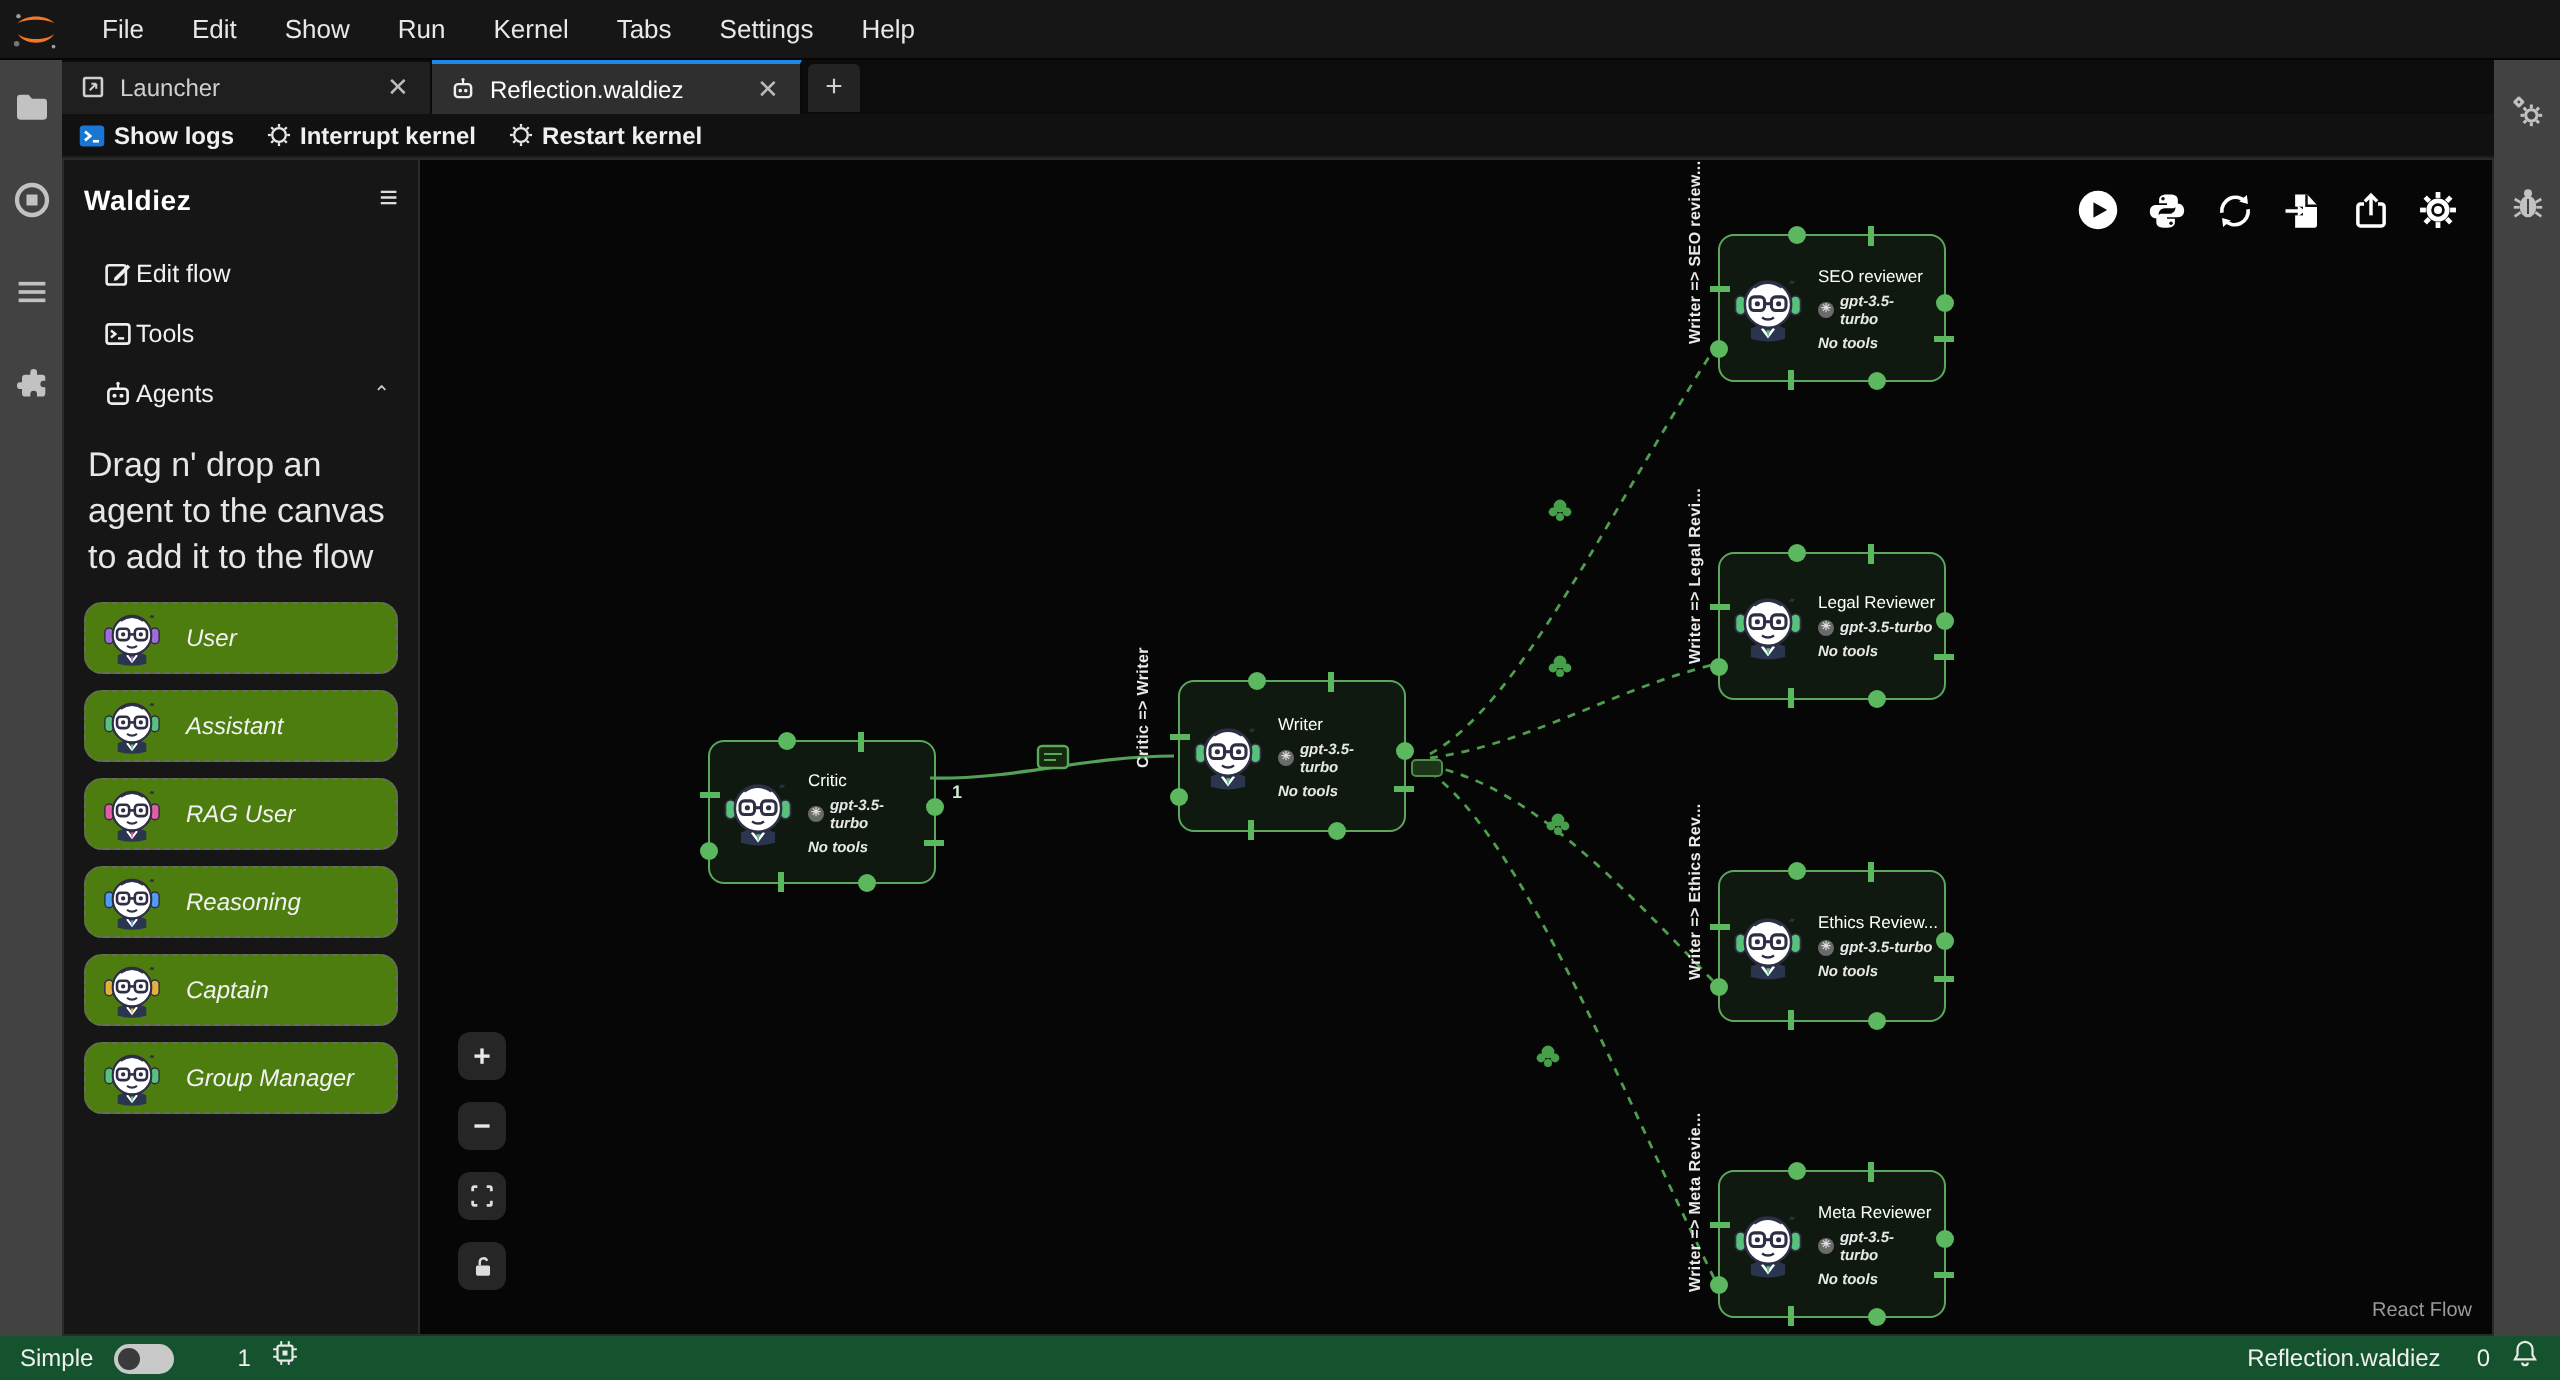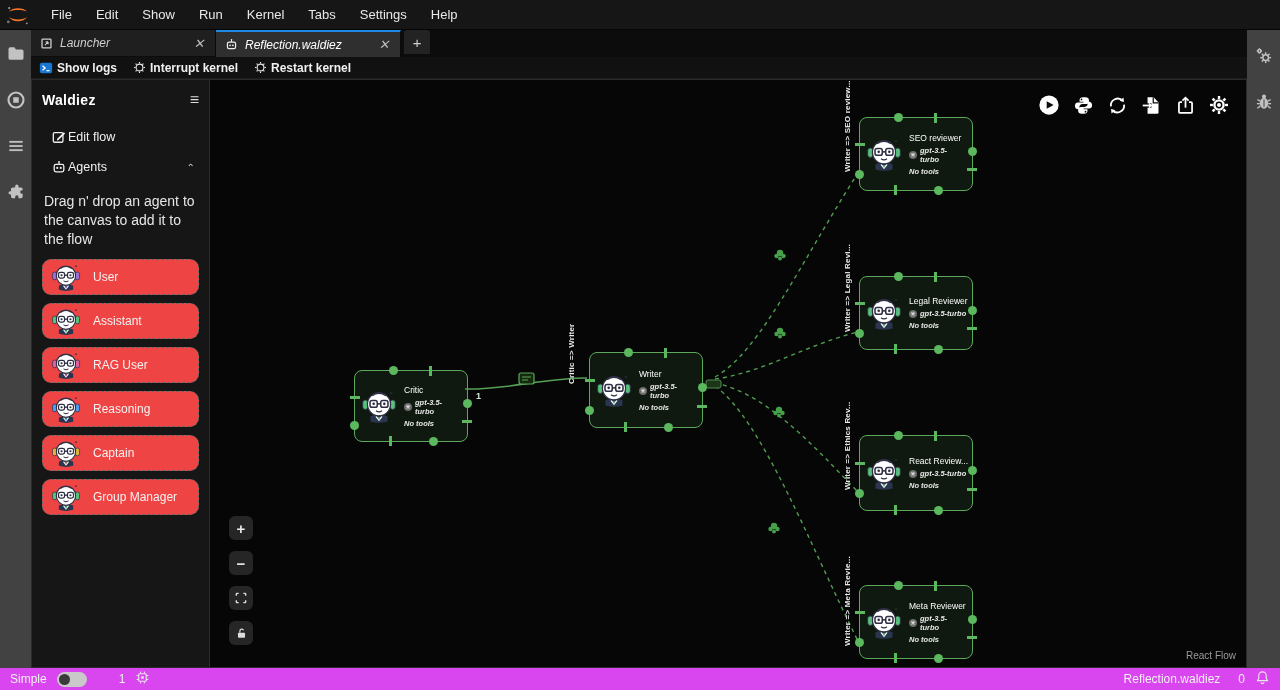--- a/index.html
+++ b/index.html
@@ -15,21 +15,21 @@
 
   
   .activity-left { position:absolute; left:0; top:30px; bottom:22px; width:31px; background:#424242;
     display:flex; flex-direction:column; align-items:center; padding-top:14px; gap:26px; z-index:20; }
   .activity-right { position:absolute; right:0; top:30px; bottom:22px; width:33px; background:#424242;
     display:flex; flex-direction:column; align-items:center; padding-top:16px; gap:26px; z-index:20; }
   .act-icon { width:20px; height:20px; opacity:.95; }
 
   
   .tabbar { position:absolute; left:31px; right:33px; top:30px; height:27px; background:#0c0c0c;
-    display:flex; align-items:flex-start; z-index:25;font-style:italic; }
+    display:flex; align-items:center; z-index:25; }
   .tab { height:26px; display:flex; align-items:center; gap:7px; padding:0 9px; font-size:12px;
     color:#cfcfcf; background:#1f1f1f; border-right:1px solid #0a0a0a; min-width:185px; }
   .tab.active { background:#2f2f2f; color:#fff; border-top:2px solid #1e88e5; height:27px; }
   .tab .close { margin-left:auto; color:#bbb; font-size:13px; width:14px; text-align:center; }
   .tab-add { width:26px; height:24px; margin-left:3px; background:#232323; color:#cfcfcf;
     display:flex; align-items:center; justify-content:center; font-size:15px; border-radius:3px 3px 0 0; }
 
   
   .nbtoolbar { position:absolute; left:31px; right:33px; top:57px; height:22px; background:#111;
     display:flex; align-items:center; gap:16px; padding-left:8px; border-bottom:1px solid #1e1e1e; z-index:25; }
@@ -42,23 +42,23 @@
   .sidebar { width:178px; background:#161616; border-right:1px solid #2a2a2a; padding:12px 10px;
     display:flex; flex-direction:column; }
   .sb-head { display:flex; align-items:center; justify-content:space-between; margin-bottom:14px; }
   .sb-title { color:#fff; font-size:14px; font-weight:700; letter-spacing:.3px; }
   .burger { color:#ddd; font-size:16px; line-height:12px; }
   .sb-item { display:flex; align-items:center; gap:2px; color:#f0f0f0; font-size:12.5px;
     padding:8px 4px 8px 10px; }
   .sb-item .mini-ico { width:14px; height:14px; display:flex; align-items:center; justify-content:center;
     color:#eee; font-size:11px; }
   .sb-item .chev { margin-left:auto; color:#ccc; font-size:10px; }
-  .sb-hint { color:#e6e6e6; font-size:14px; line-height:1.35; margin:10px 0 10px 2px; }
+  .sb-hint { color:#e6e6e6; font-size:17px; line-height:1.35; margin:10px 0 10px 2px; }
   .agent-card { display:flex; align-items:center; gap:12px; border:1px dashed #6a6a6a; border-radius:9px;
-    padding:3px 8px; margin-bottom:8px; height:36px; background:#ef4444; }
+    padding:3px 8px; margin-bottom:8px; height:36px; background:#4d7c0f;font-style:italic; }
   .agent-label { color:#f2f2f2; font-size:12px; }
   .avatar { display:inline-block; flex:0 0 auto; }
   .avatar.sm { width:30px; height:30px; }
 
   
   .canvas { position:relative; flex:1; background:#060606; overflow:hidden; }
   .edges-svg { position:absolute; left:0; top:0; width:100%; height:100%; }
 
   .node { position:absolute; background:rgba(74,140,74,0.14); border:1.5px solid #5ba85c; border-radius:8px;
     display:flex; align-items:center; gap:7px; padding:6px 6px; }
@@ -81,21 +81,21 @@
   .rf-controls { position:absolute; left:19px; top:436px; display:flex; flex-direction:column; gap:11px; }
   .rf-btn { width:24px; height:24px; background:#262626; border-radius:6px; color:#e8e8e8;
     display:flex; align-items:center; justify-content:center; font-size:15px; font-weight:700; }
   .rf-attribution { position:absolute; right:10px; bottom:6px; color:#9a9a9a; font-size:10px; }
 
   
   .canvas-actions { position:absolute; right:16px; top:14px; display:flex; align-items:center; gap:12px; }
   .ca-btn { width:22px; height:22px; display:flex; align-items:center; justify-content:center; }
 
   
-  .statusbar { position:absolute; left:0; right:0; bottom:0; height:22px; background:#d946ef;
+  .statusbar { position:absolute; left:0; right:0; bottom:0; height:22px; background:#14532d;
     display:flex; align-items:center; padding:0 10px; z-index:30; }
   .sb-left, .sb-right { display:flex; align-items:center; gap:10px; }
   .sb-right { margin-left:auto; }
   .statusbar .txt { color:#f0f0f0; font-size:12px; }
   .toggle { width:30px; height:15px; border-radius:8px; background:#c9c9c9; position:relative; }
   .toggle .knob { position:absolute; left:2px; top:2px; width:11px; height:11px; border-radius:50%; background:#3a3a3a; }
 </style>
 </head>
 <body>
 
@@ -265,20 +265,30 @@
         <span class="mini-ico">
           <svg viewBox="0 0 16 16" width="14" height="14">
               <rect x="1.5" y="3" width="11" height="11" rx="1.5" fill="none" stroke="#eee" stroke-width="1.5"></rect>
               <path d="M6 10 L13.5 2.5 L15 4 L7.5 11.5 L5.6 11.9 Z" fill="#eee"></path>
             </svg>
         </span>
         <span>Edit flow</span>
       </div>
 
 
+      <div class="sb-item">
+        <span class="mini-ico">
+          <svg viewBox="0 0 16 16" width="14" height="14">
+              <rect x="1.5" y="2.5" width="13" height="11" rx="1.5" fill="none" stroke="#eee" stroke-width="1.5"></rect>
+              <path d="M4 6 L6.5 8 L4 10" stroke="#eee" stroke-width="1.4" fill="none"></path>
+              <line x1="8" y1="10.5" x2="11.5" y2="10.5" stroke="#eee" stroke-width="1.4"></line>
+            </svg>
+        </span>
+        <span>Tools</span>
+      </div>
 
       <div class="sb-item">
         <span class="mini-ico">
           <svg viewBox="0 0 16 16" width="14" height="14">
               <rect x="2.5" y="5" width="11" height="8.5" rx="2" fill="none" stroke="#eee" stroke-width="1.5"></rect>
               <circle cx="6" cy="9" r="1.2" fill="#eee"></circle>
               <circle cx="10" cy="9" r="1.2" fill="#eee"></circle>
               <line x1="8" y1="5" x2="8" y2="2.3" stroke="#eee" stroke-width="1.3"></line>
               <circle cx="8" cy="2" r="1" fill="#eee"></circle>
             </svg>
@@ -486,21 +496,21 @@
       <div class="handle h-circle" style="left: 30%; top: -5px;"></div>
           <div class="handle" style="width: 3px; height: 10px; left: 66%; top: -5px;"></div>
           <div class="handle h-circle" style="top: 40%; right: -5px;"></div>
           <div class="handle" style="width: 10px; height: 3px; top: 70%; right: -5px;"></div>
           <div class="handle" style="width: 3px; height: 10px; left: 30%; bottom: -5px;"></div>
           <div class="handle h-circle" style="left: 66%; bottom: -5px;"></div>
           <div class="handle" style="width: 10px; height: 3px; top: 35%; left: -5px;"></div>
           <div class="handle h-circle" style="top: 72%; left: -5px;"></div>
         </div>
 
-      <div class="node" style="left:379px; top:272px; width:114px; height:76px;">
+      <div class="node" style="left:379px; top:260px; width:114px; height:76px;">
         <span class="avatar"><svg viewBox="0 0 40 42" width="100%" height="100%">
     <rect x="1" y="14" width="6" height="11" rx="3" fill="#58c27d" stroke="#2e2e44" stroke-width="1"></rect>
     <rect x="33" y="14" width="6" height="11" rx="3" fill="#58c27d" stroke="#2e2e44" stroke-width="1"></rect>
     <path d="M10 33 q10 -5 20 0 l0 6 q-10 3 -20 0 z" fill="#2b3550"></path>
     <path d="M16.5 33 L20 37.5 L23.5 33" stroke="#fff" stroke-width="1.5" fill="none"></path>
     <path d="M19 34 h2.2 l-1.1 4.4 z" fill="#58c27d"></path>
     <circle cx="20" cy="19" r="13.5" fill="#fff" stroke="#2e2e44" stroke-width="1.5"></circle>
     <path d="M12 9 Q20 3.5 28 9" fill="none" stroke="#2e2e44" stroke-width="1.6"></path>
     <rect x="9.5" y="14.5" width="8.5" height="8" rx="2.5" fill="#fff" stroke="#2e2e44" stroke-width="1.8"></rect>
     <rect x="22" y="14.5" width="8.5" height="8" rx="2.5" fill="#fff" stroke="#2e2e44" stroke-width="1.8"></rect>
@@ -609,21 +619,21 @@
     <path d="M12 9 Q20 3.5 28 9" fill="none" stroke="#2e2e44" stroke-width="1.6"></path>
     <rect x="9.5" y="14.5" width="8.5" height="8" rx="2.5" fill="#fff" stroke="#2e2e44" stroke-width="1.8"></rect>
     <rect x="22" y="14.5" width="8.5" height="8" rx="2.5" fill="#fff" stroke="#2e2e44" stroke-width="1.8"></rect>
     <line x1="18" y1="18.5" x2="22" y2="18.5" stroke="#2e2e44" stroke-width="1.8"></line>
     <circle cx="13.8" cy="18.5" r="1.5" fill="#2e2e44"></circle>
     <circle cx="26.2" cy="18.5" r="1.5" fill="#2e2e44"></circle>
     <path d="M16.5 26.5 Q20 29 23.5 26.5" stroke="#2e2e44" stroke-width="1.4" fill="none"></path>
     <path d="M33.5 5 l1 2 M32.5 6.5 l3 -1" stroke="#2e2e44" stroke-width="1"></path>
   </svg></span>
         <div class="node-text">
-          <div class="node-title">React Review...</div>
+          <div class="node-title">Ethics Review...</div>
           <div class="node-model">
               <span class="openai-dot">✳</span>
               <span>gpt-3.5-turbo</span>
             </div>
           <div class="node-tools">No tools</div>
         </div>
       <div class="handle h-circle" style="left: 30%; top: -5px;"></div>
           <div class="handle" style="width: 3px; height: 10px; left: 66%; top: -5px;"></div>
           <div class="handle h-circle" style="top: 40%; right: -5px;"></div>
           <div class="handle" style="width: 10px; height: 3px; top: 70%; right: -5px;"></div>

